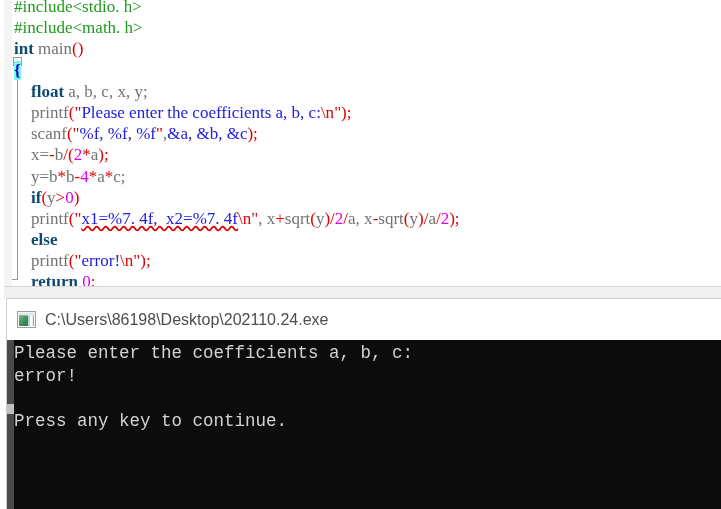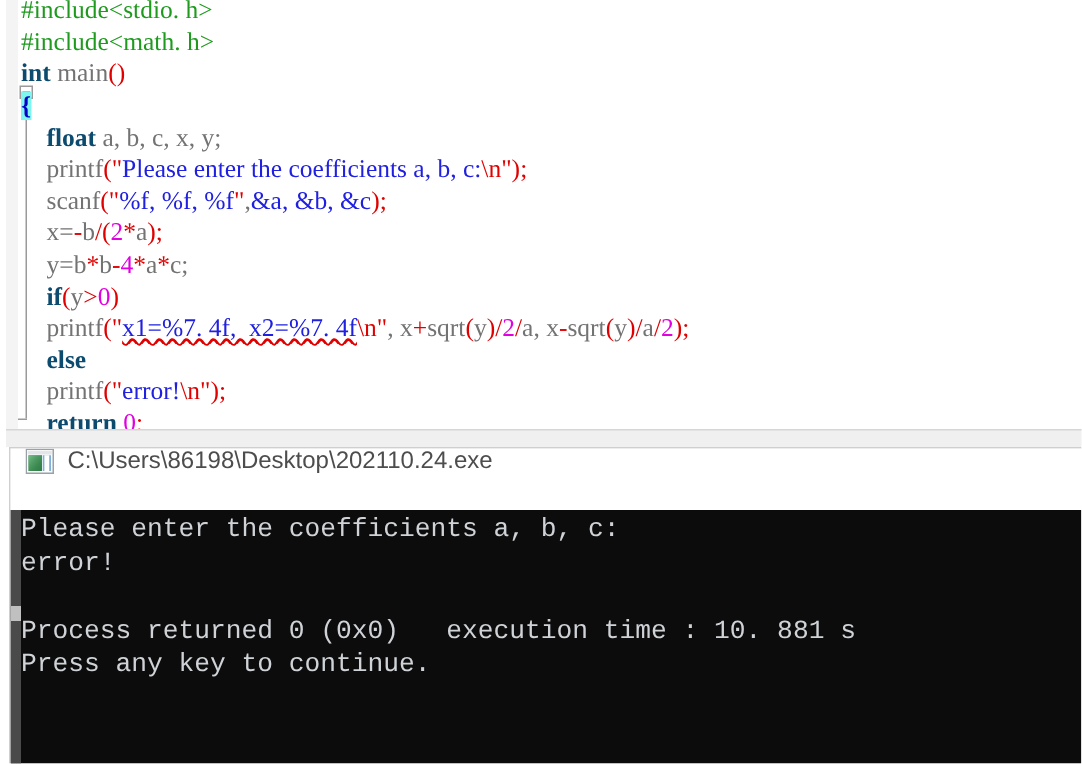--- a/index.html
+++ b/index.html
@@ -120,20 +120,21 @@
     border-right: none;
     border-bottom: none;
     box-sizing: border-box;
     overflow: hidden;
   }
   #console-titlebar {
     position: relative;
     height: 41px;
     background: #ffffff;
     display: flex;
+    align-items: center;
     padding-left: 10px;
     box-sizing: border-box;
   }
   #console-icon {
     width: 19px;
     height: 17px;
     flex: 0 0 auto;
     margin-right: 9px;
     position: relative;
   }
@@ -222,15 +223,15 @@
         </defs>
       </svg>
     </div>
     <div id="console-title-text">C:\Users\86198\Desktop\202110.24.exe</div>
   </div>
 
   <div id="console-body">
     <div id="console-scrollbar">
       <div id="console-scroll-thumb"></div>
     </div>
-    <div id="console-text"><div class="conline">Please enter the coefficients a, b, c:</div><div class="conline">error!</div><div class="conline">&nbsp;</div><div class="conline">Process returned 0 (0x0)   execution time : 10. 881 s</div><div class="conline">Press any key to continue.</div></div>
+    <div id="console-text"><div class="conline">Please enter the coefficients a, b, c:</div><div class="conline">error!</div><div class="conline">&nbsp;</div><div class="conline">Press any key to continue.</div></div>
   </div>
 </div>
 
 </body></html>

